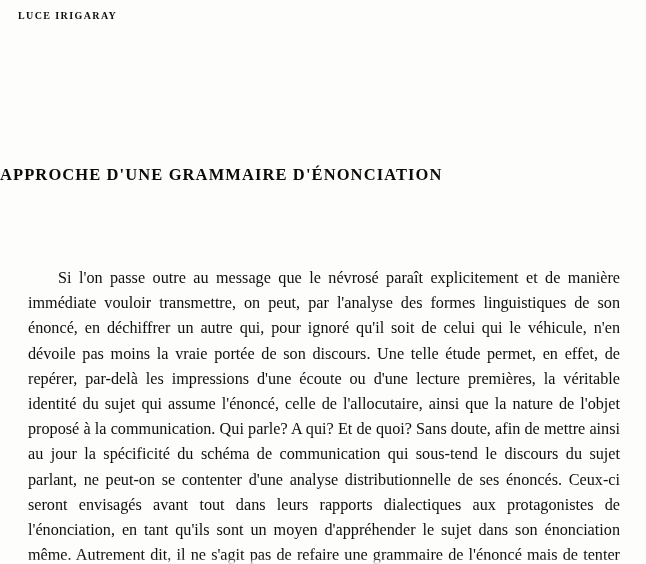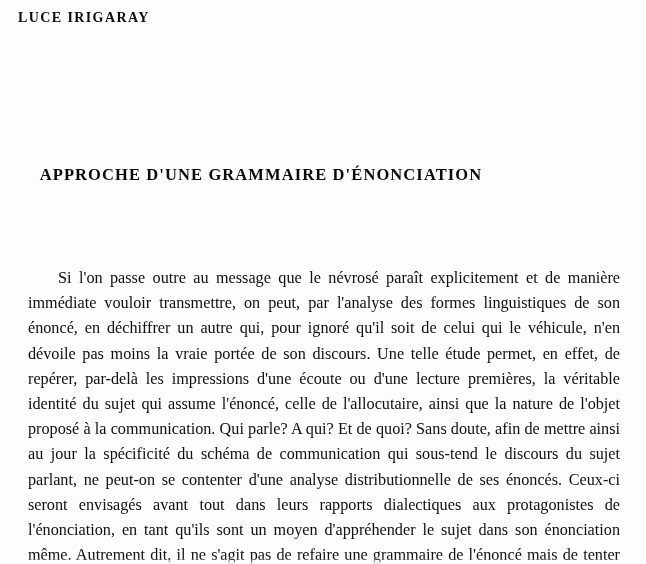--- a/index.html
+++ b/index.html
@@ -18,31 +18,30 @@
     position: relative;
     width: 646px;
     height: 564px;
     background: #fdfdfc;
   }
   .running-head {
     position: absolute;
     top: 10px;
     left: 18px;
     font-family: "Liberation Serif", serif;
-    font-size: 14px;
+    font-size: 10px;
     font-weight: bold;
     letter-spacing: 1.4px;
     color: #0d0d0d;
   }
   .title-block {
     position: absolute;
     top: 164px;
     left: 0;
     width: 522px;
-    text-align: center;
   }
   .title-line {
     font-family: "Liberation Serif", serif;
     font-size: 16.5px;
     font-weight: bold;
     letter-spacing: 1.1px;
     color: #0b0b0b;
     line-height: 21px;
     white-space: nowrap;
   }

